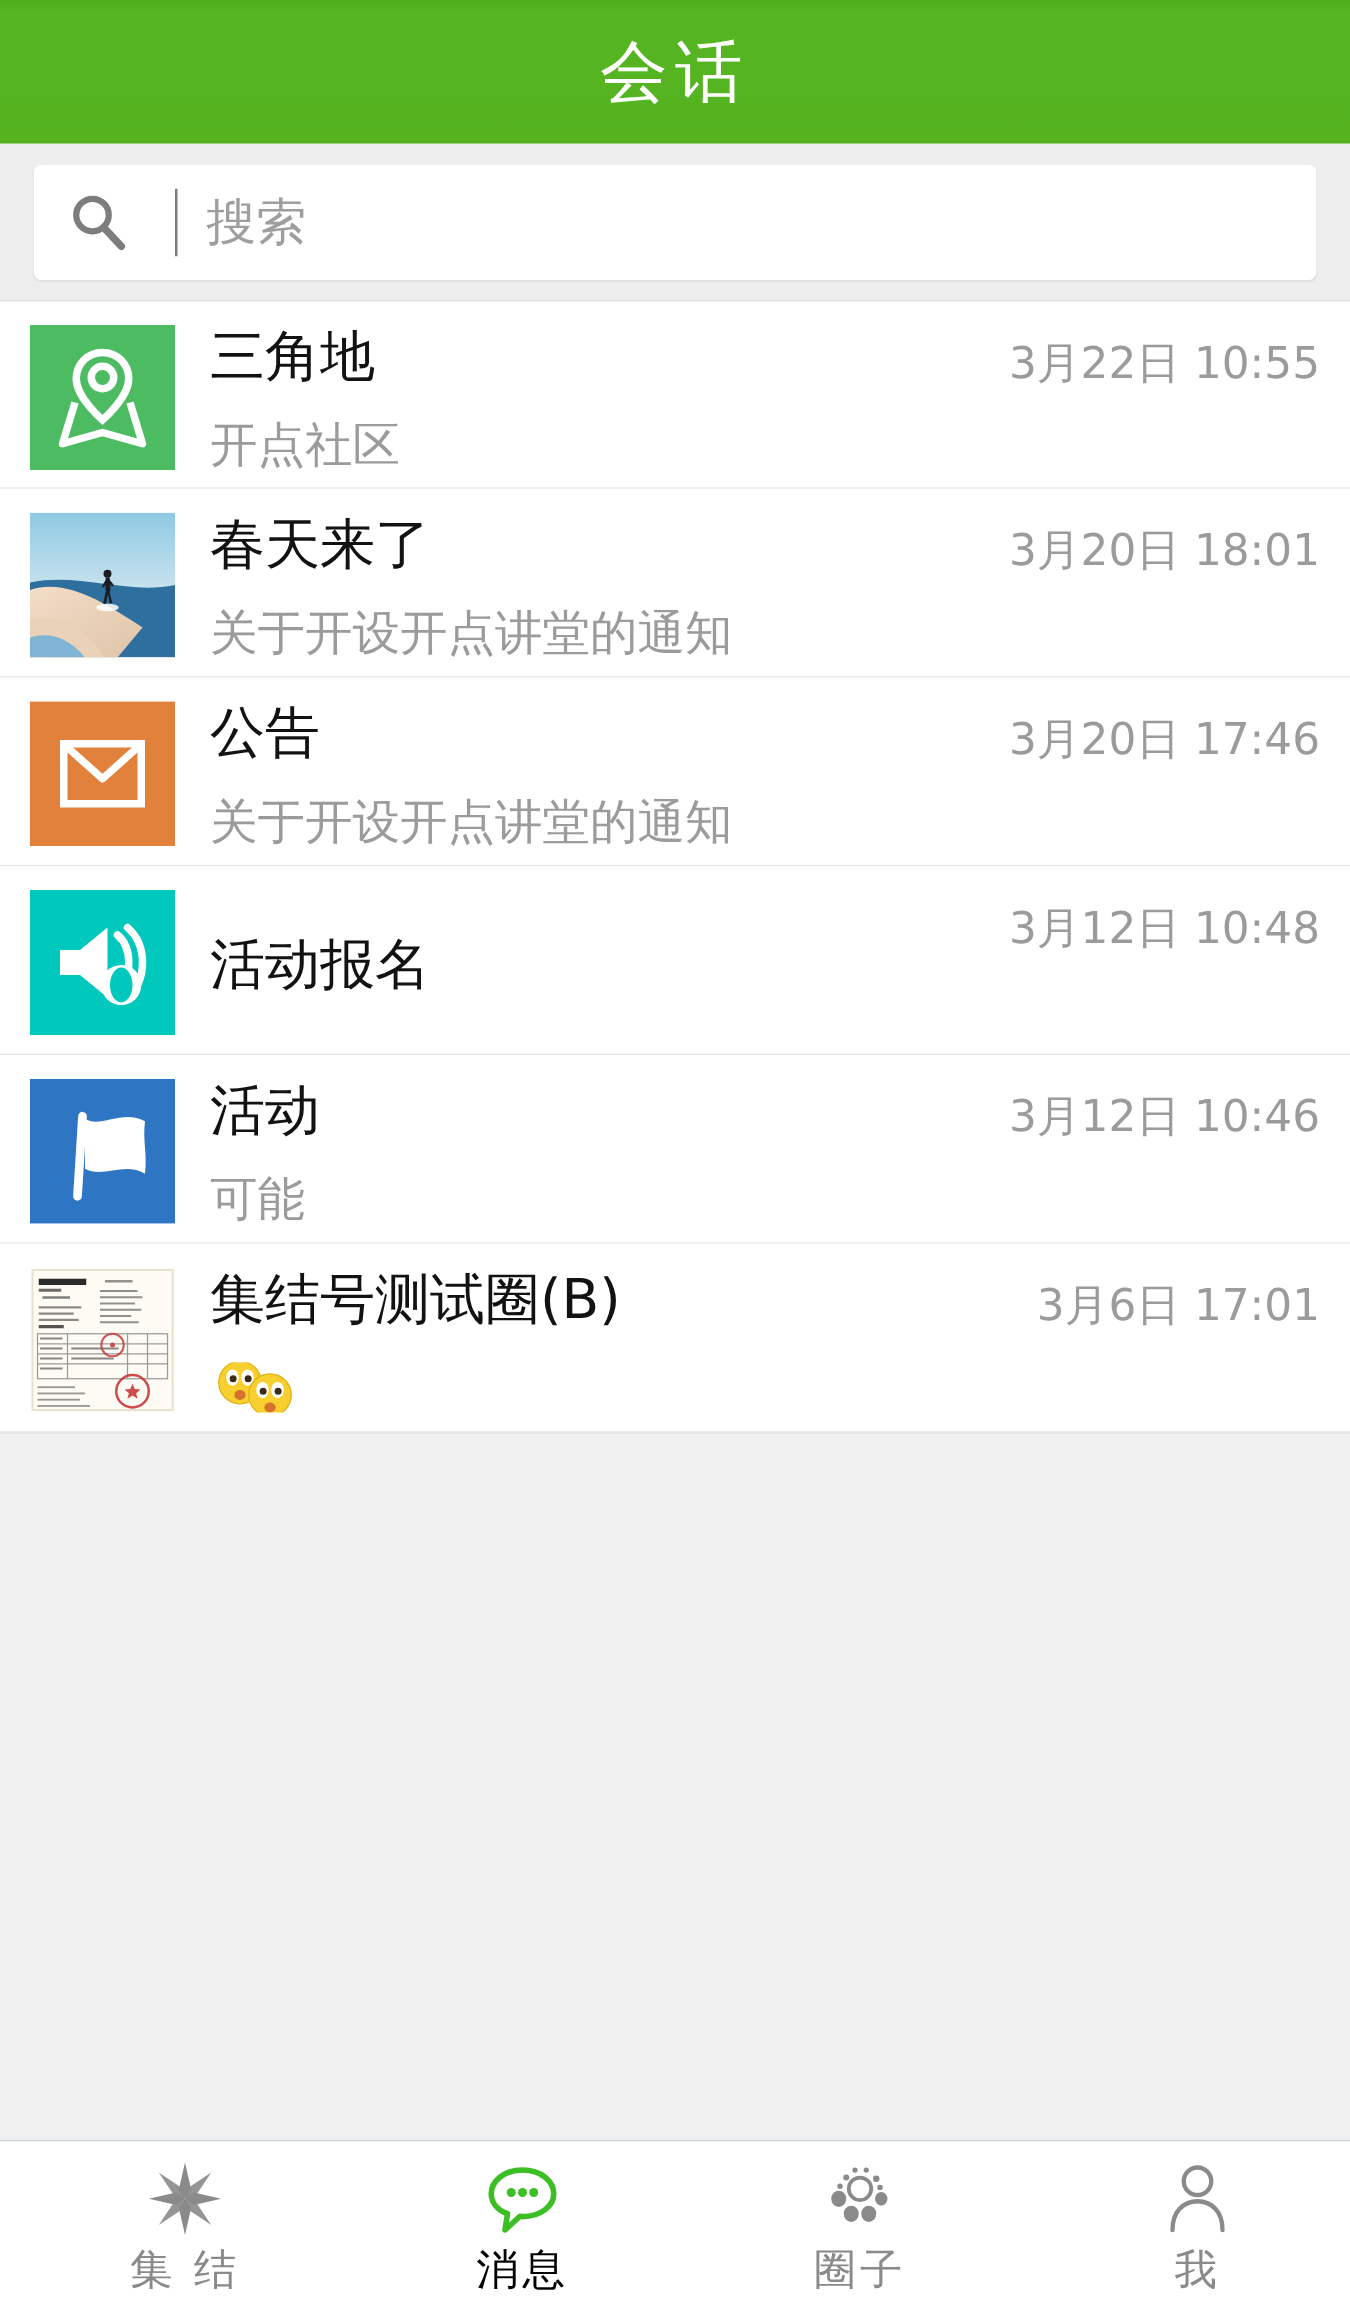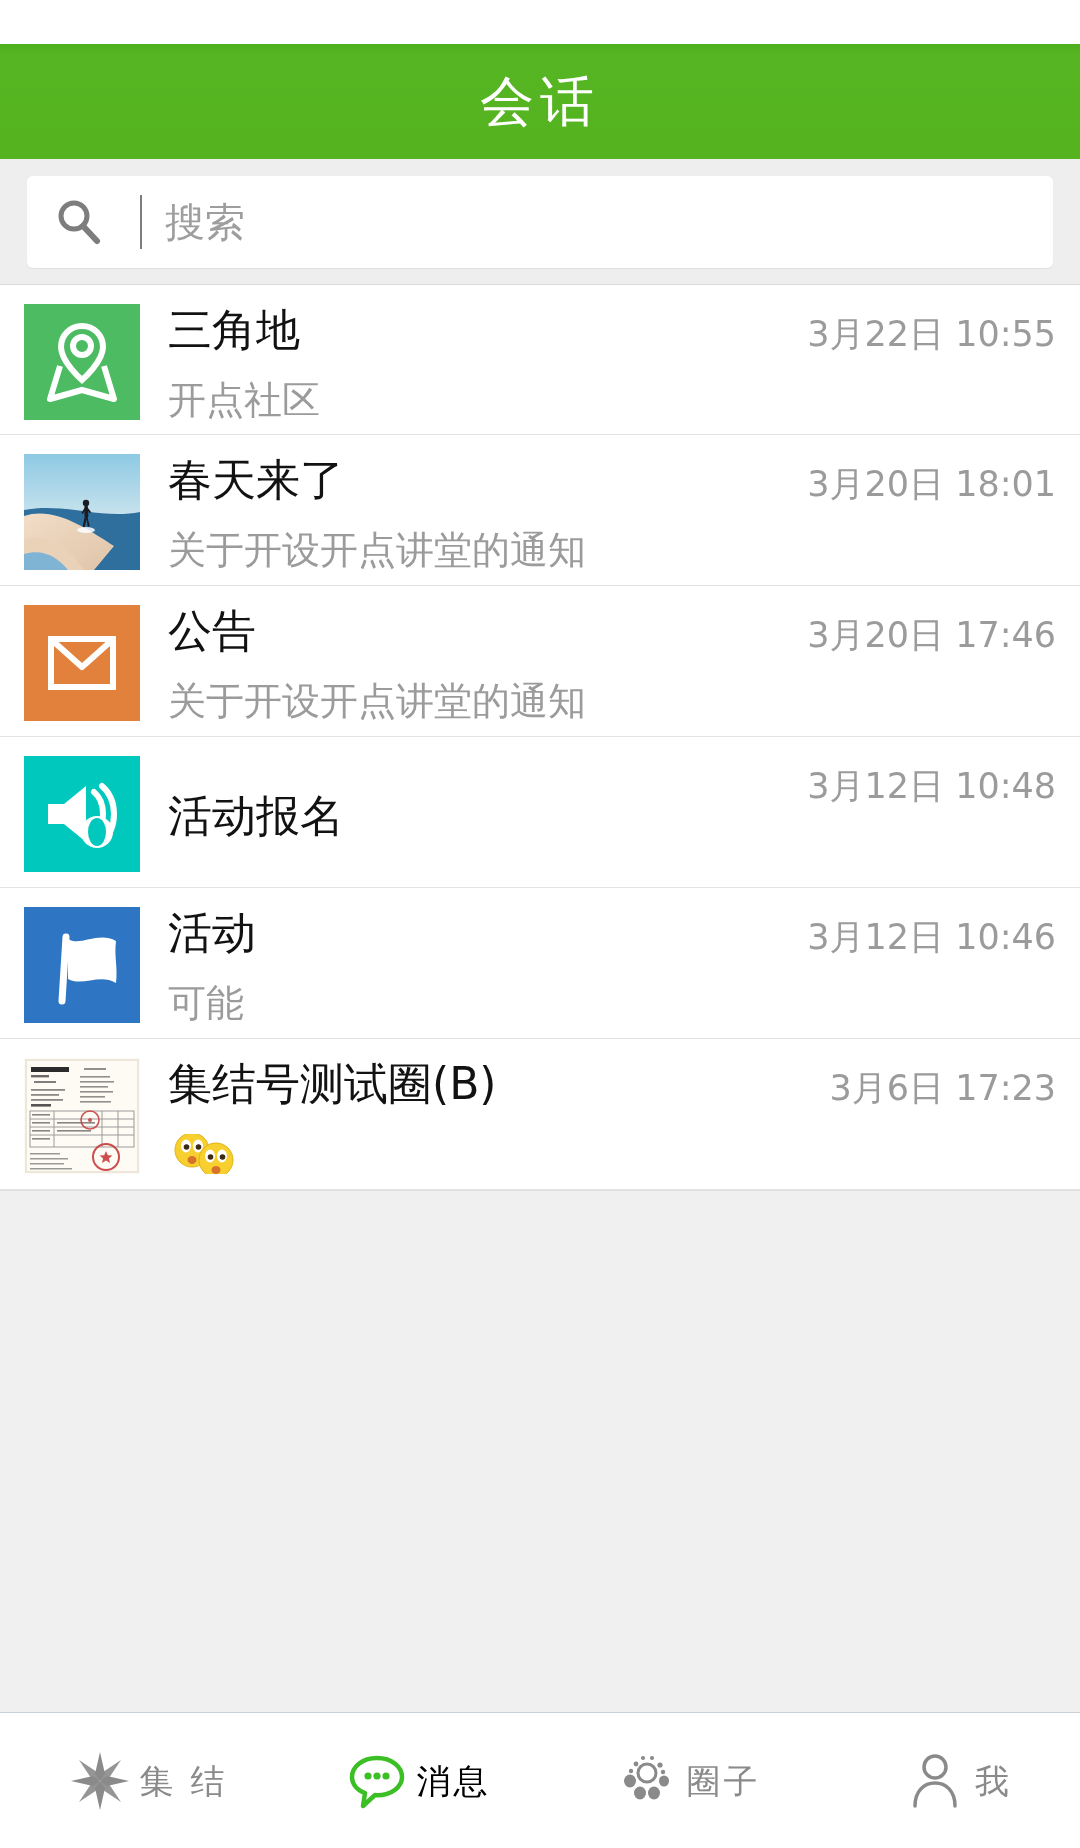--- a/index.html
+++ b/index.html
@@ -8,21 +8,21 @@
     font-family:"DejaVu Sans","Liberation Sans",sans-serif;
     background:#ffffff;
     overflow:hidden;
   }
   #app { width:1080px; height:1848px; display:flex; flex-direction:column; position:relative; }
 
   
   .header {
     height:115px; flex:0 0 115px;
     background:linear-gradient(180deg,#4eaf1c 0%, #56b522 10%, #54b31f 100%);
-    display:flex; align-items:center; justify-content:center;margin-top:44px;
+    display:flex; align-items:center; justify-content:center;
   }
   .header-title {
     color:#ffffff; font-size:54px; font-weight:400; letter-spacing:6px;
     line-height:1;
   }
 
   
   .search-wrap {
     flex:0 0 125px; height:125px; background:#eeeeee;
     display:flex; align-items:center; padding:0 27px;
@@ -79,21 +79,21 @@
   
   .filler { flex:1; background:#f0f0f0; border-top:1px solid #e0e0e0; }
 
   
   .tabbar {
     flex:0 0 136px; height:136px; background:#ffffff;
     border-top:1px solid #c9d2d8;
     display:flex;
   }
   .tab {
-    flex:1; display:flex; 
+    flex:1; display:flex; flex-direction:column;
     align-items:center; justify-content:center; gap:9px;margin-left:26px;
   }
   .tab-icon { width:62px; height:62px; display:block; }
   .tab-label { font-size:34px; color:#8a8a8a; line-height:1; letter-spacing:3px;}
   .tab.active .tab-label { color:#000000; }
 </style>
 </head>
 <body>
 
 <div id="app">
@@ -289,21 +289,21 @@
                 <ellipse cx="42" cy="26" rx="5" ry="6.5" fill="#ffffff"></ellipse>
                 <ellipse cx="54" cy="26" rx="5" ry="6.5" fill="#ffffff"></ellipse>
                 <circle cx="42.5" cy="27" r="2.8" fill="#3a2a16"></circle>
                 <circle cx="54.5" cy="27" r="2.8" fill="#3a2a16"></circle>
                 <ellipse cx="48" cy="40" rx="4.5" ry="4" fill="#d6722b"></ellipse>
               </g>
             </svg>
           </span>
         </div>
       </div>
-      <div class="conv-time">3月6日 17:23</div>
+      <div class="conv-time">3月6日 17:01</div>
     </div>
 
   </div>
 
   <div class="filler"></div>
 
   <div class="tabbar">
 
     <div class="tab">
       <span class="tab-icon">

